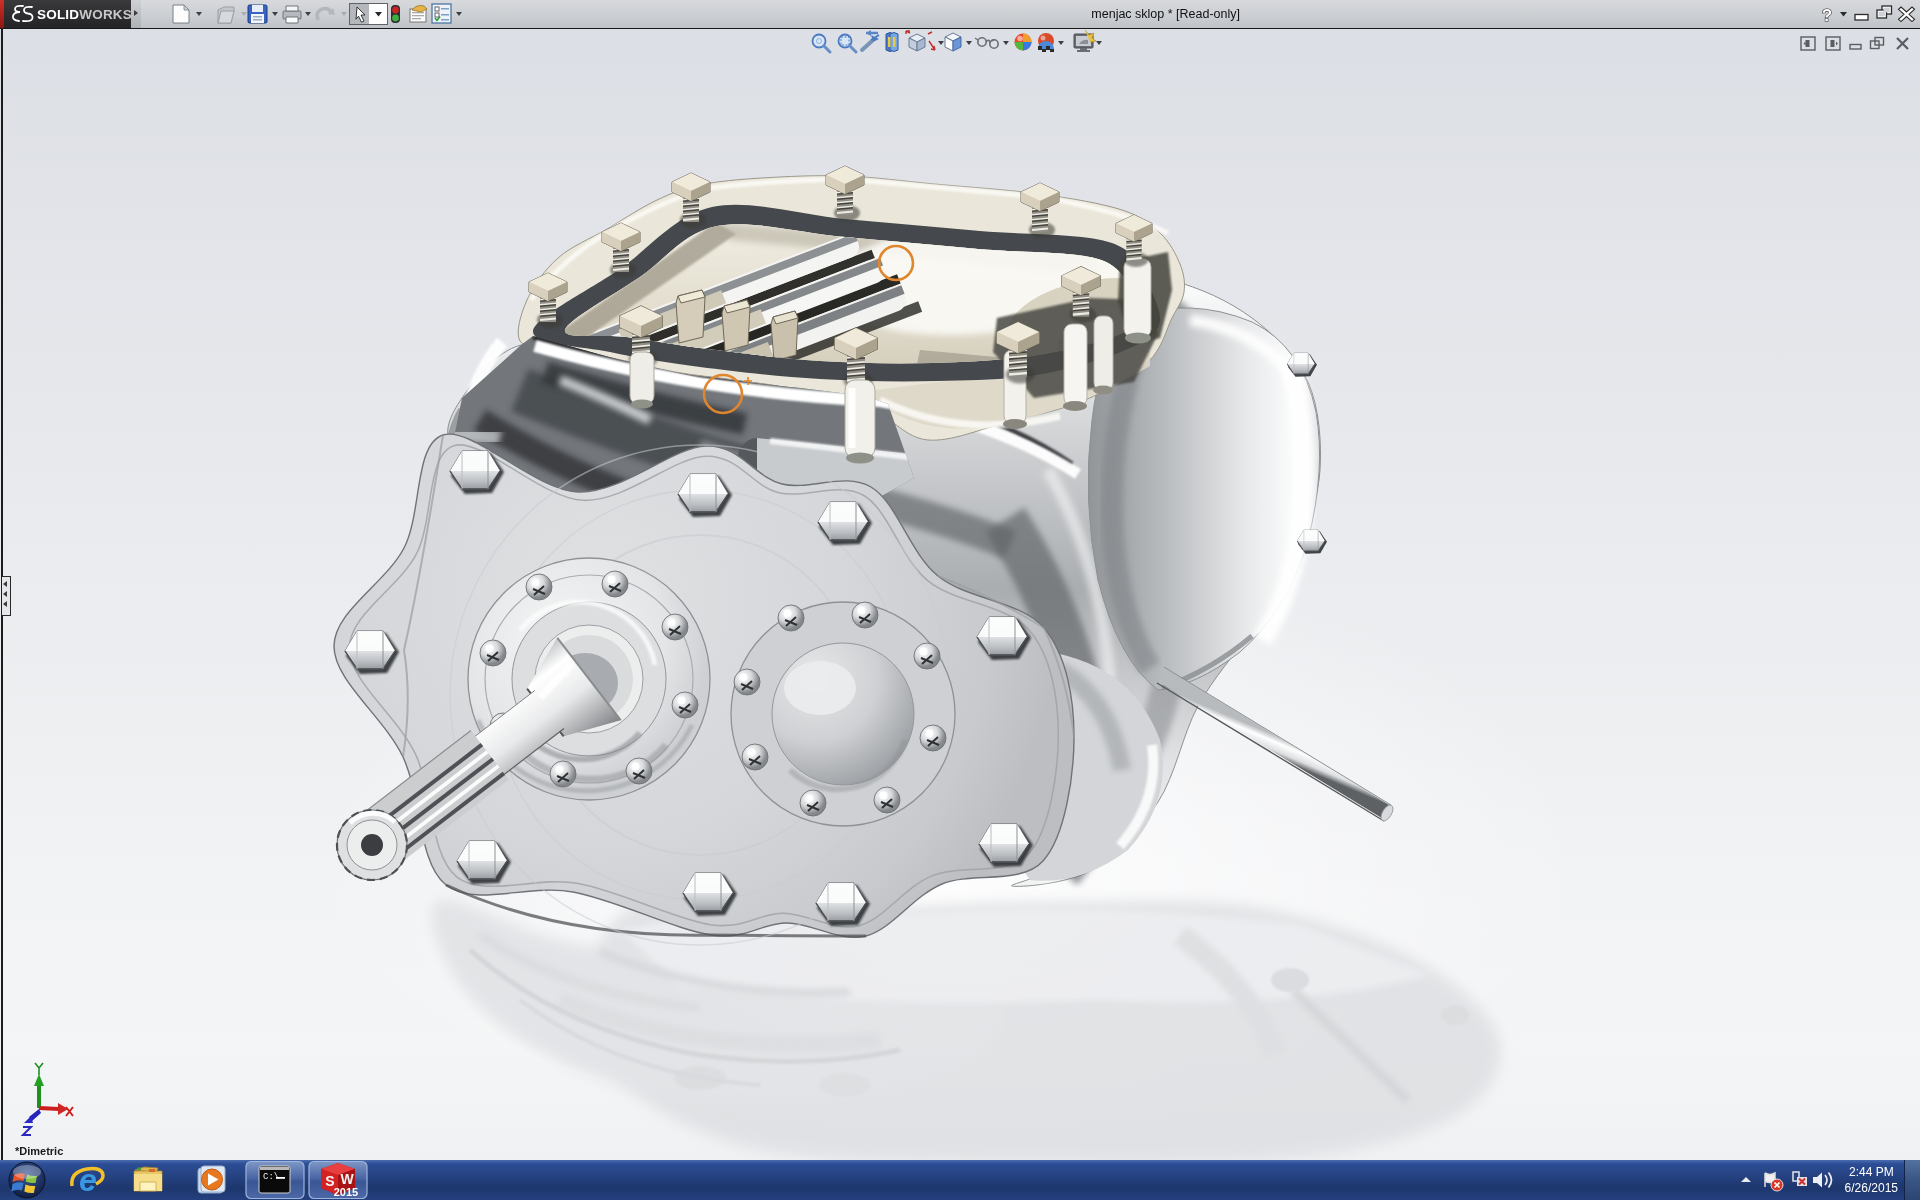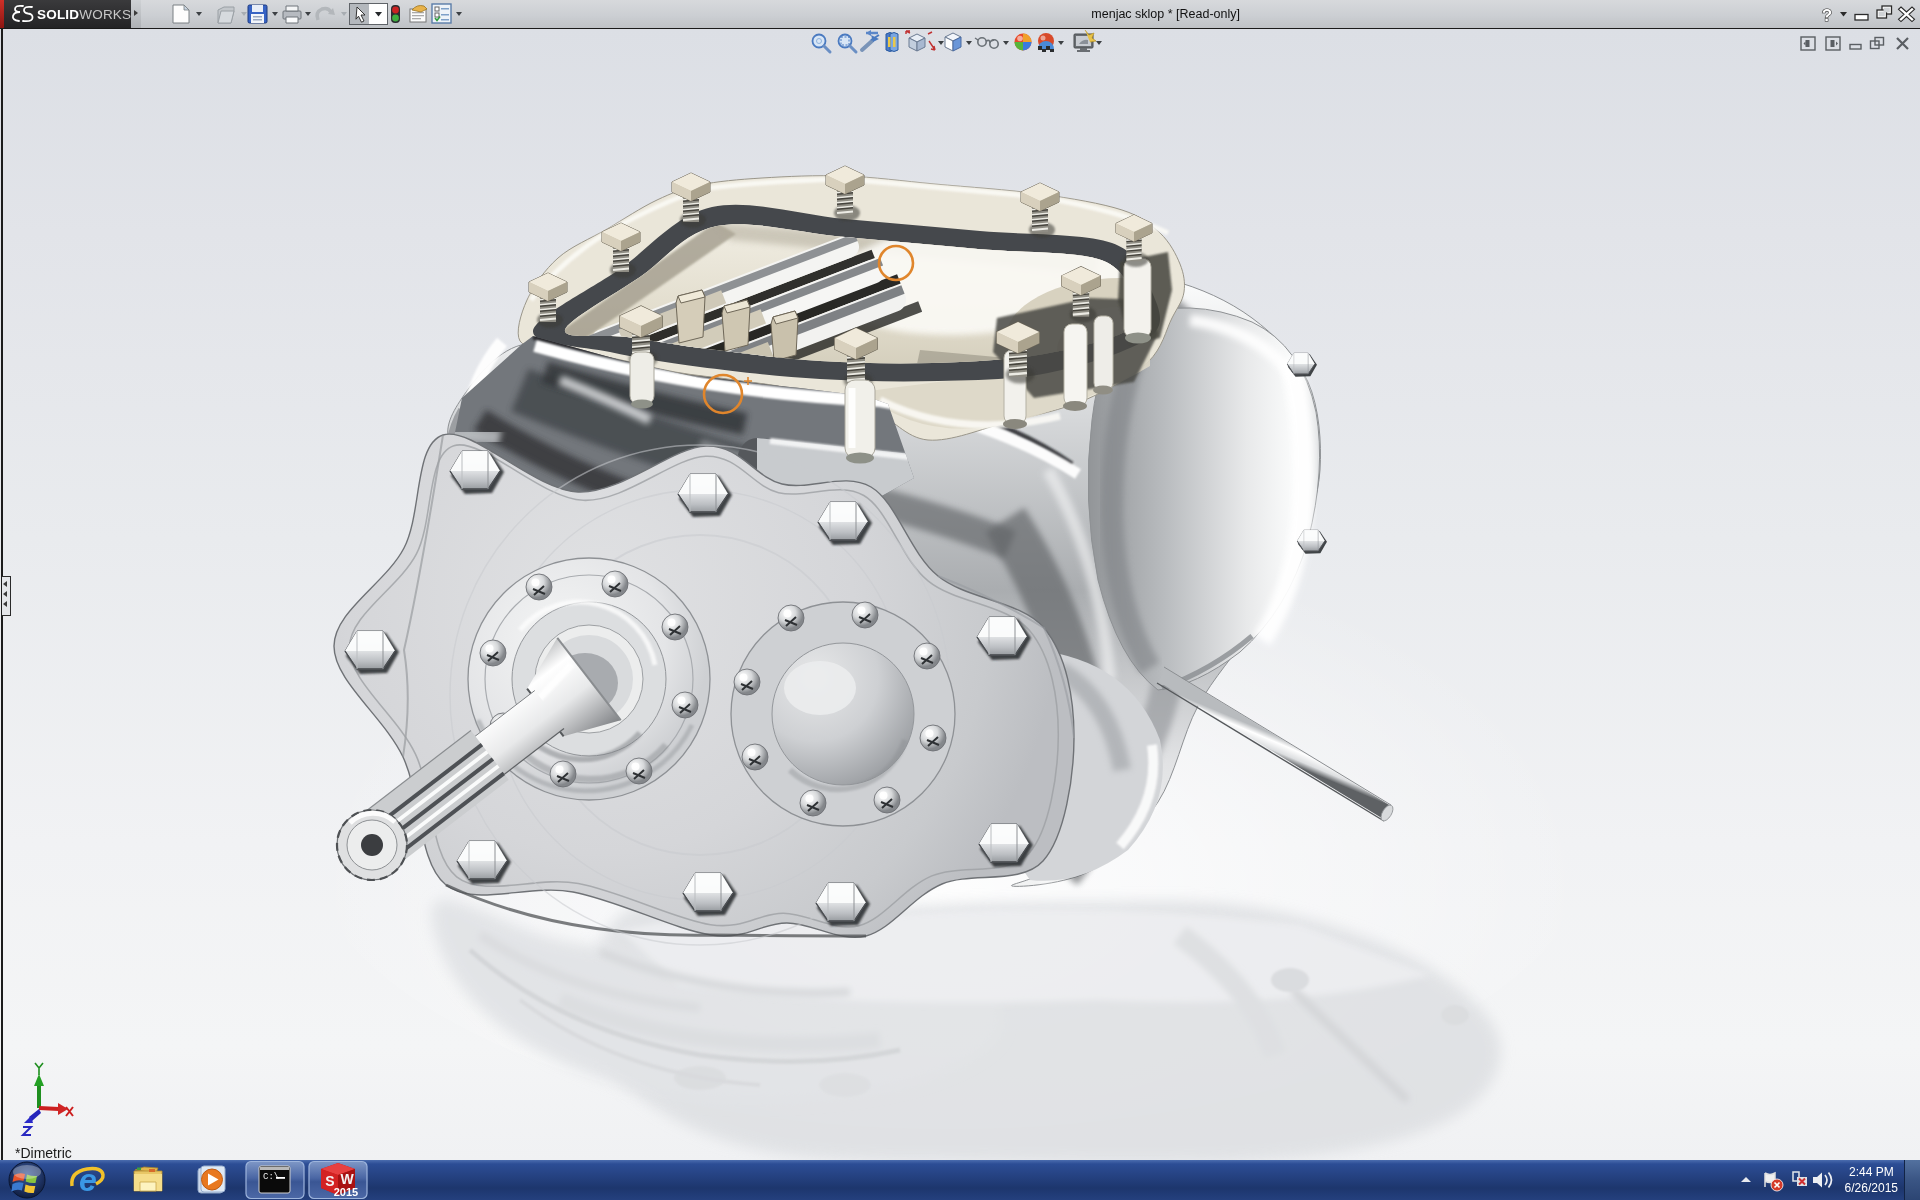--- a/index.html
+++ b/index.html
@@ -15,32 +15,32 @@
   #ltab{position:absolute;left:2px;top:576px;width:8px;height:38px;background:#e4e6e9;
     border:1px solid #2a2a2a;border-left:none;}
   #ltab .t{width:0;height:0;border-top:3px solid transparent;border-bottom:3px solid transparent;
     border-right:4px solid #3a3a3a;margin:4px 0 0 1px;}
   
   #topbar{position:absolute;left:0;top:0;width:1920px;height:28px;
     background:linear-gradient(180deg,#d7d9dc 0%,#cccfd3 55%,#bfc2c6 100%);border-bottom:1px solid #1a1a1a;}
   #redstrip{position:absolute;left:0;top:0;width:4px;height:28px;background:linear-gradient(180deg,#d03028,#8c1612);}
   #logobox{position:absolute;left:4px;top:0;width:127px;height:28px;background:linear-gradient(180deg,#3a3a3c,#232325);}
   #logotext{position:absolute;left:37px;top:7px;color:#fff;font-size:13.5px;font-weight:bold;letter-spacing:0.2px;}
-  #logotext .w{color:#c8c8c8;font-weight:normal;}
+  #logotext .w{color:#c8c8c8;font-weight:bold;}
   #expander{position:absolute;left:131px;top:0;width:10px;height:28px;background:linear-gradient(180deg,#cfd2d5,#aeb1b5);}
   #expander .t{width:0;height:0;border-top:3.5px solid transparent;border-bottom:3.5px solid transparent;
     border-left:4px solid #3c3c3c;margin:10px 0 0 3px;}
   #title{position:absolute;left:1040px;top:7px;width:200px;text-align:right;font-size:12.5px;color:#111;}
   
   #taskbar{position:absolute;left:0;top:1160px;width:1920px;height:40px;
     background:linear-gradient(180deg,#4a6cae 0%,#2c4d95 10%,#24407e 45%,#1d366d 70%,#24407e 100%);}
   #taskbar .clock{position:absolute;right:22px;top:4px;color:#fff;font-size:12px;text-align:center;line-height:16px;margin-left:20px;}
   #showdesk{position:absolute;left:1904px;top:0;width:16px;height:40px;
     background:linear-gradient(180deg,#53719f,#3a5584 50%,#2c4573);border-left:1px solid #122445;}
-  #dimetric{position:absolute;left:15px;top:1145px;font-size:14px;font-weight:normal;color:#1a1a1a;}
+  #dimetric{position:absolute;left:15px;top:1145px;font-size:11px;font-weight:bold;color:#1a1a1a;}
 </style>
 </head>
 <body>
 <div id="stage">
   <div id="vp">
       <div class="glow"></div>
     </div>
   <svg id="model" style="position:absolute;left:0;top:0" width="1920" height="1200" viewBox="0 0 1920 1200">
 <defs>
   <linearGradient id="gHouse" x1="0" y1="280" x2="0" y2="900" gradientUnits="userSpaceOnUse">

